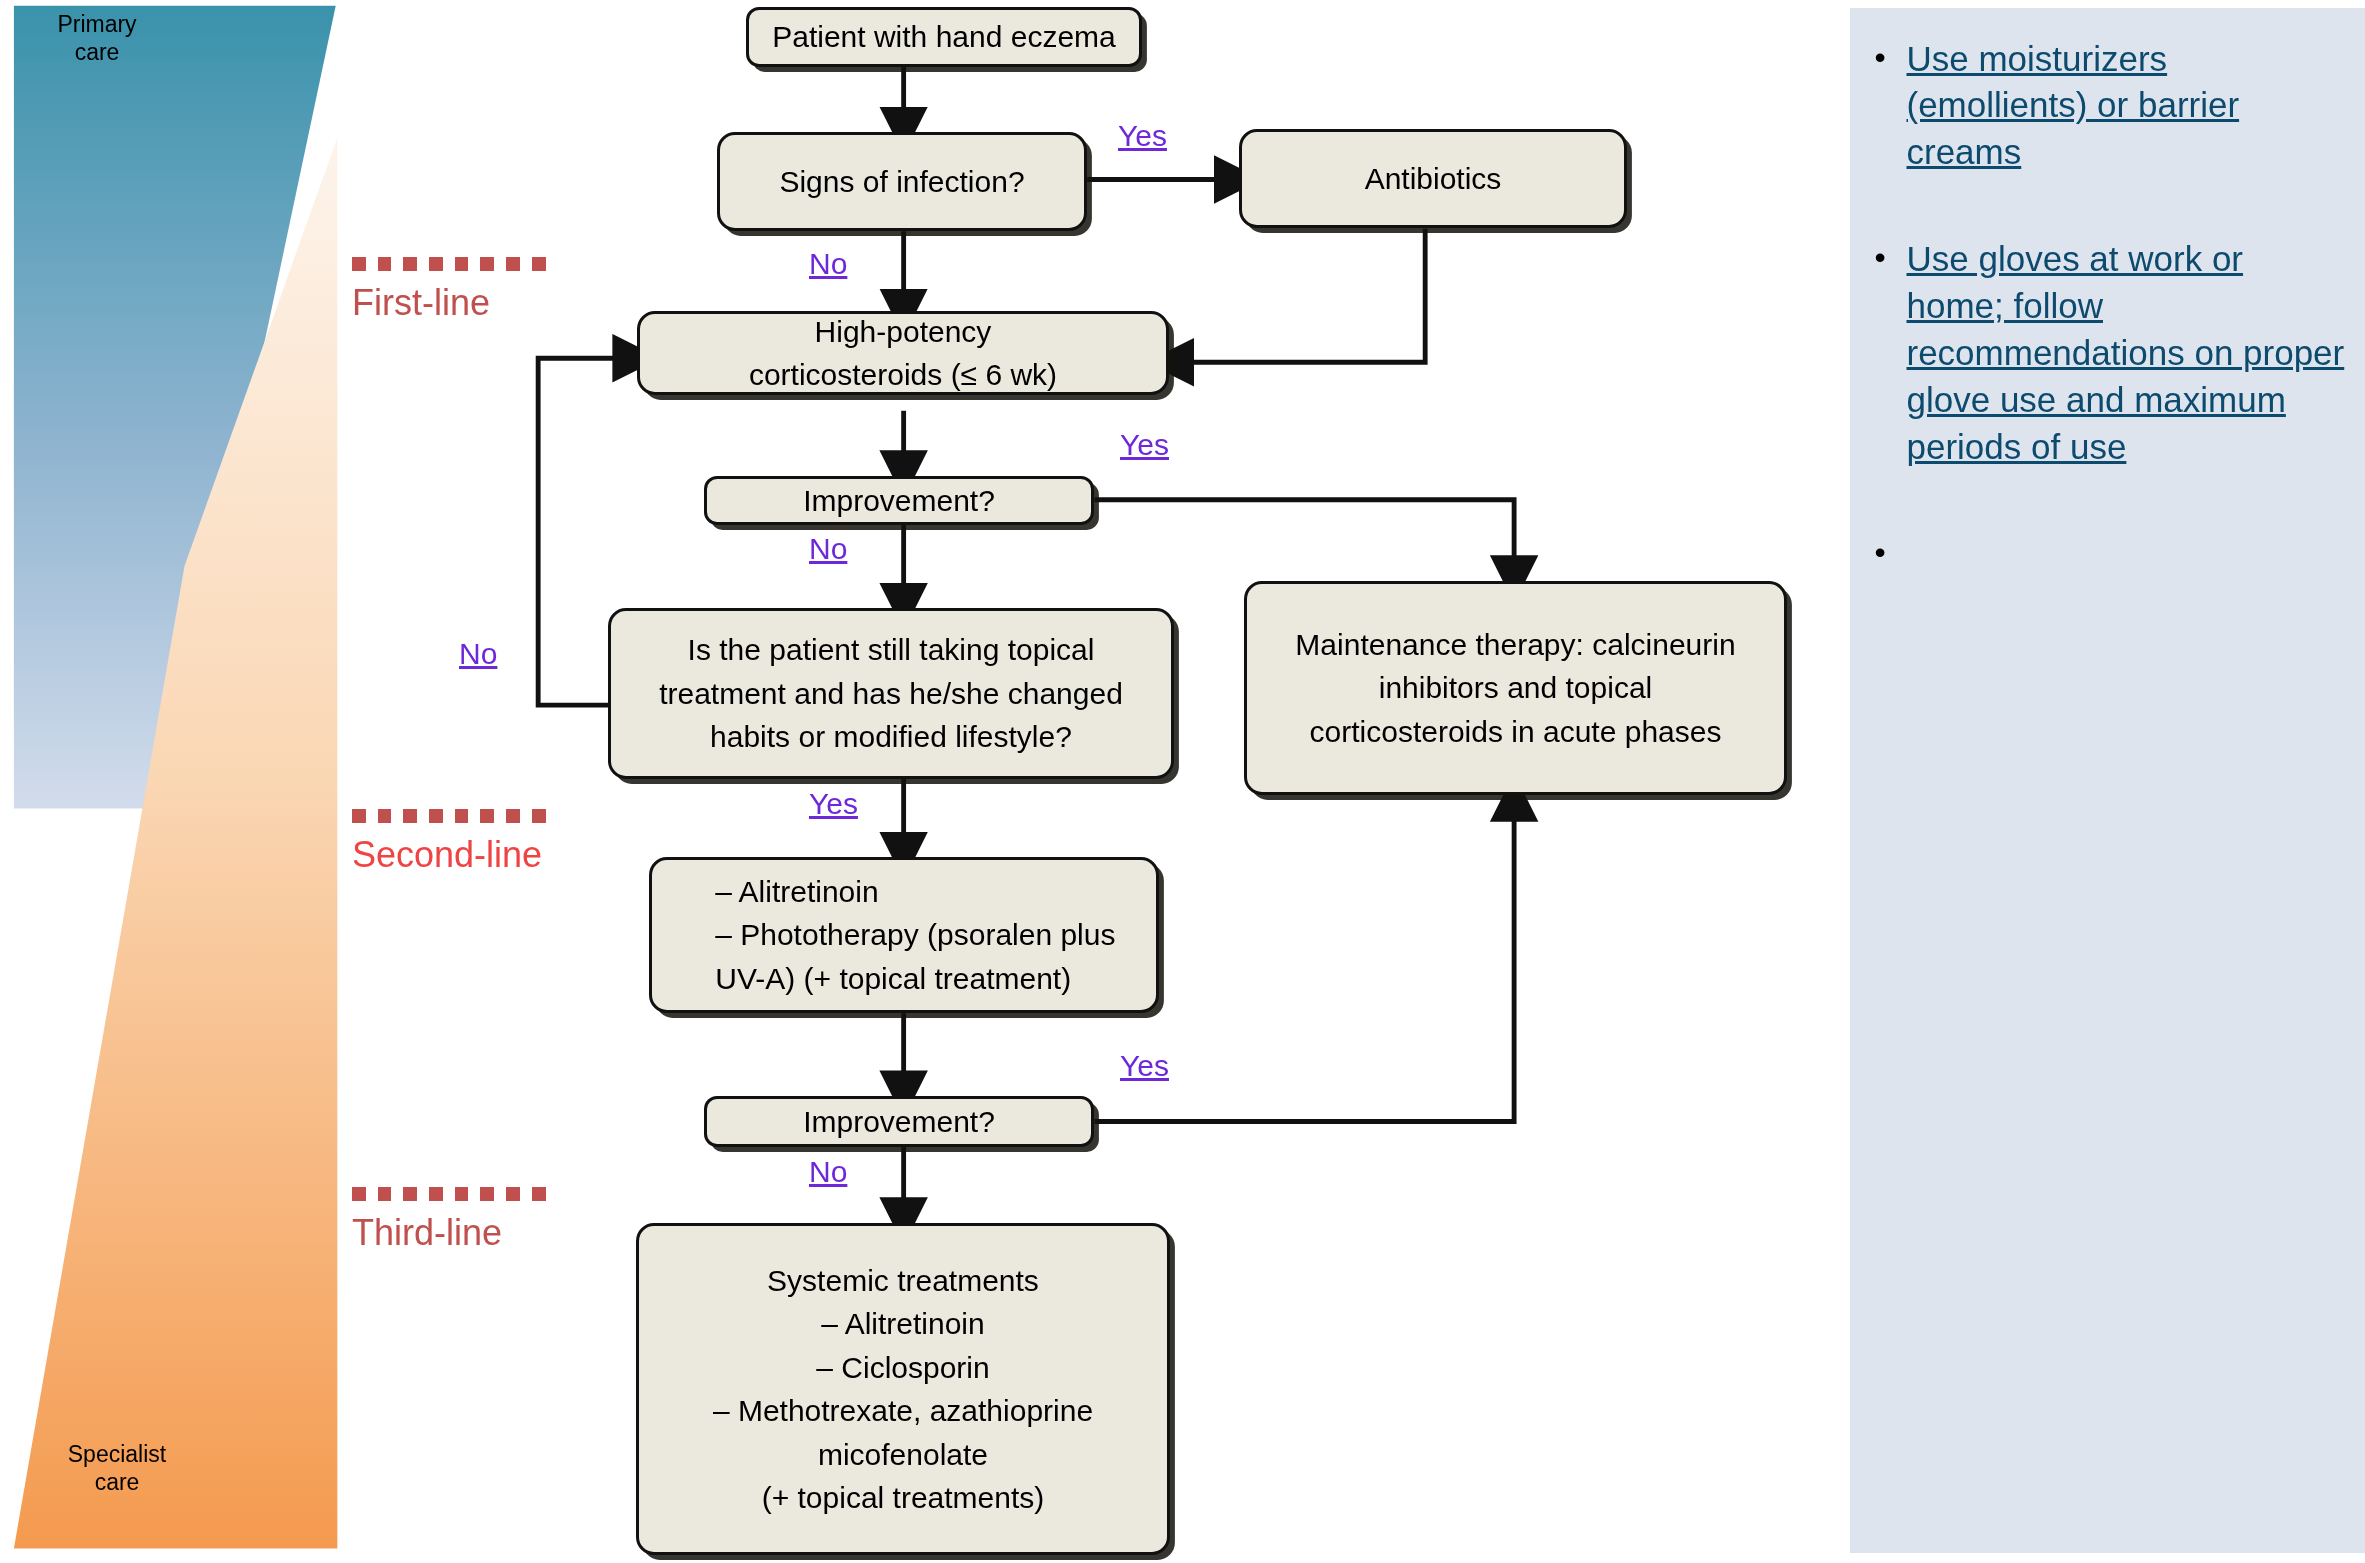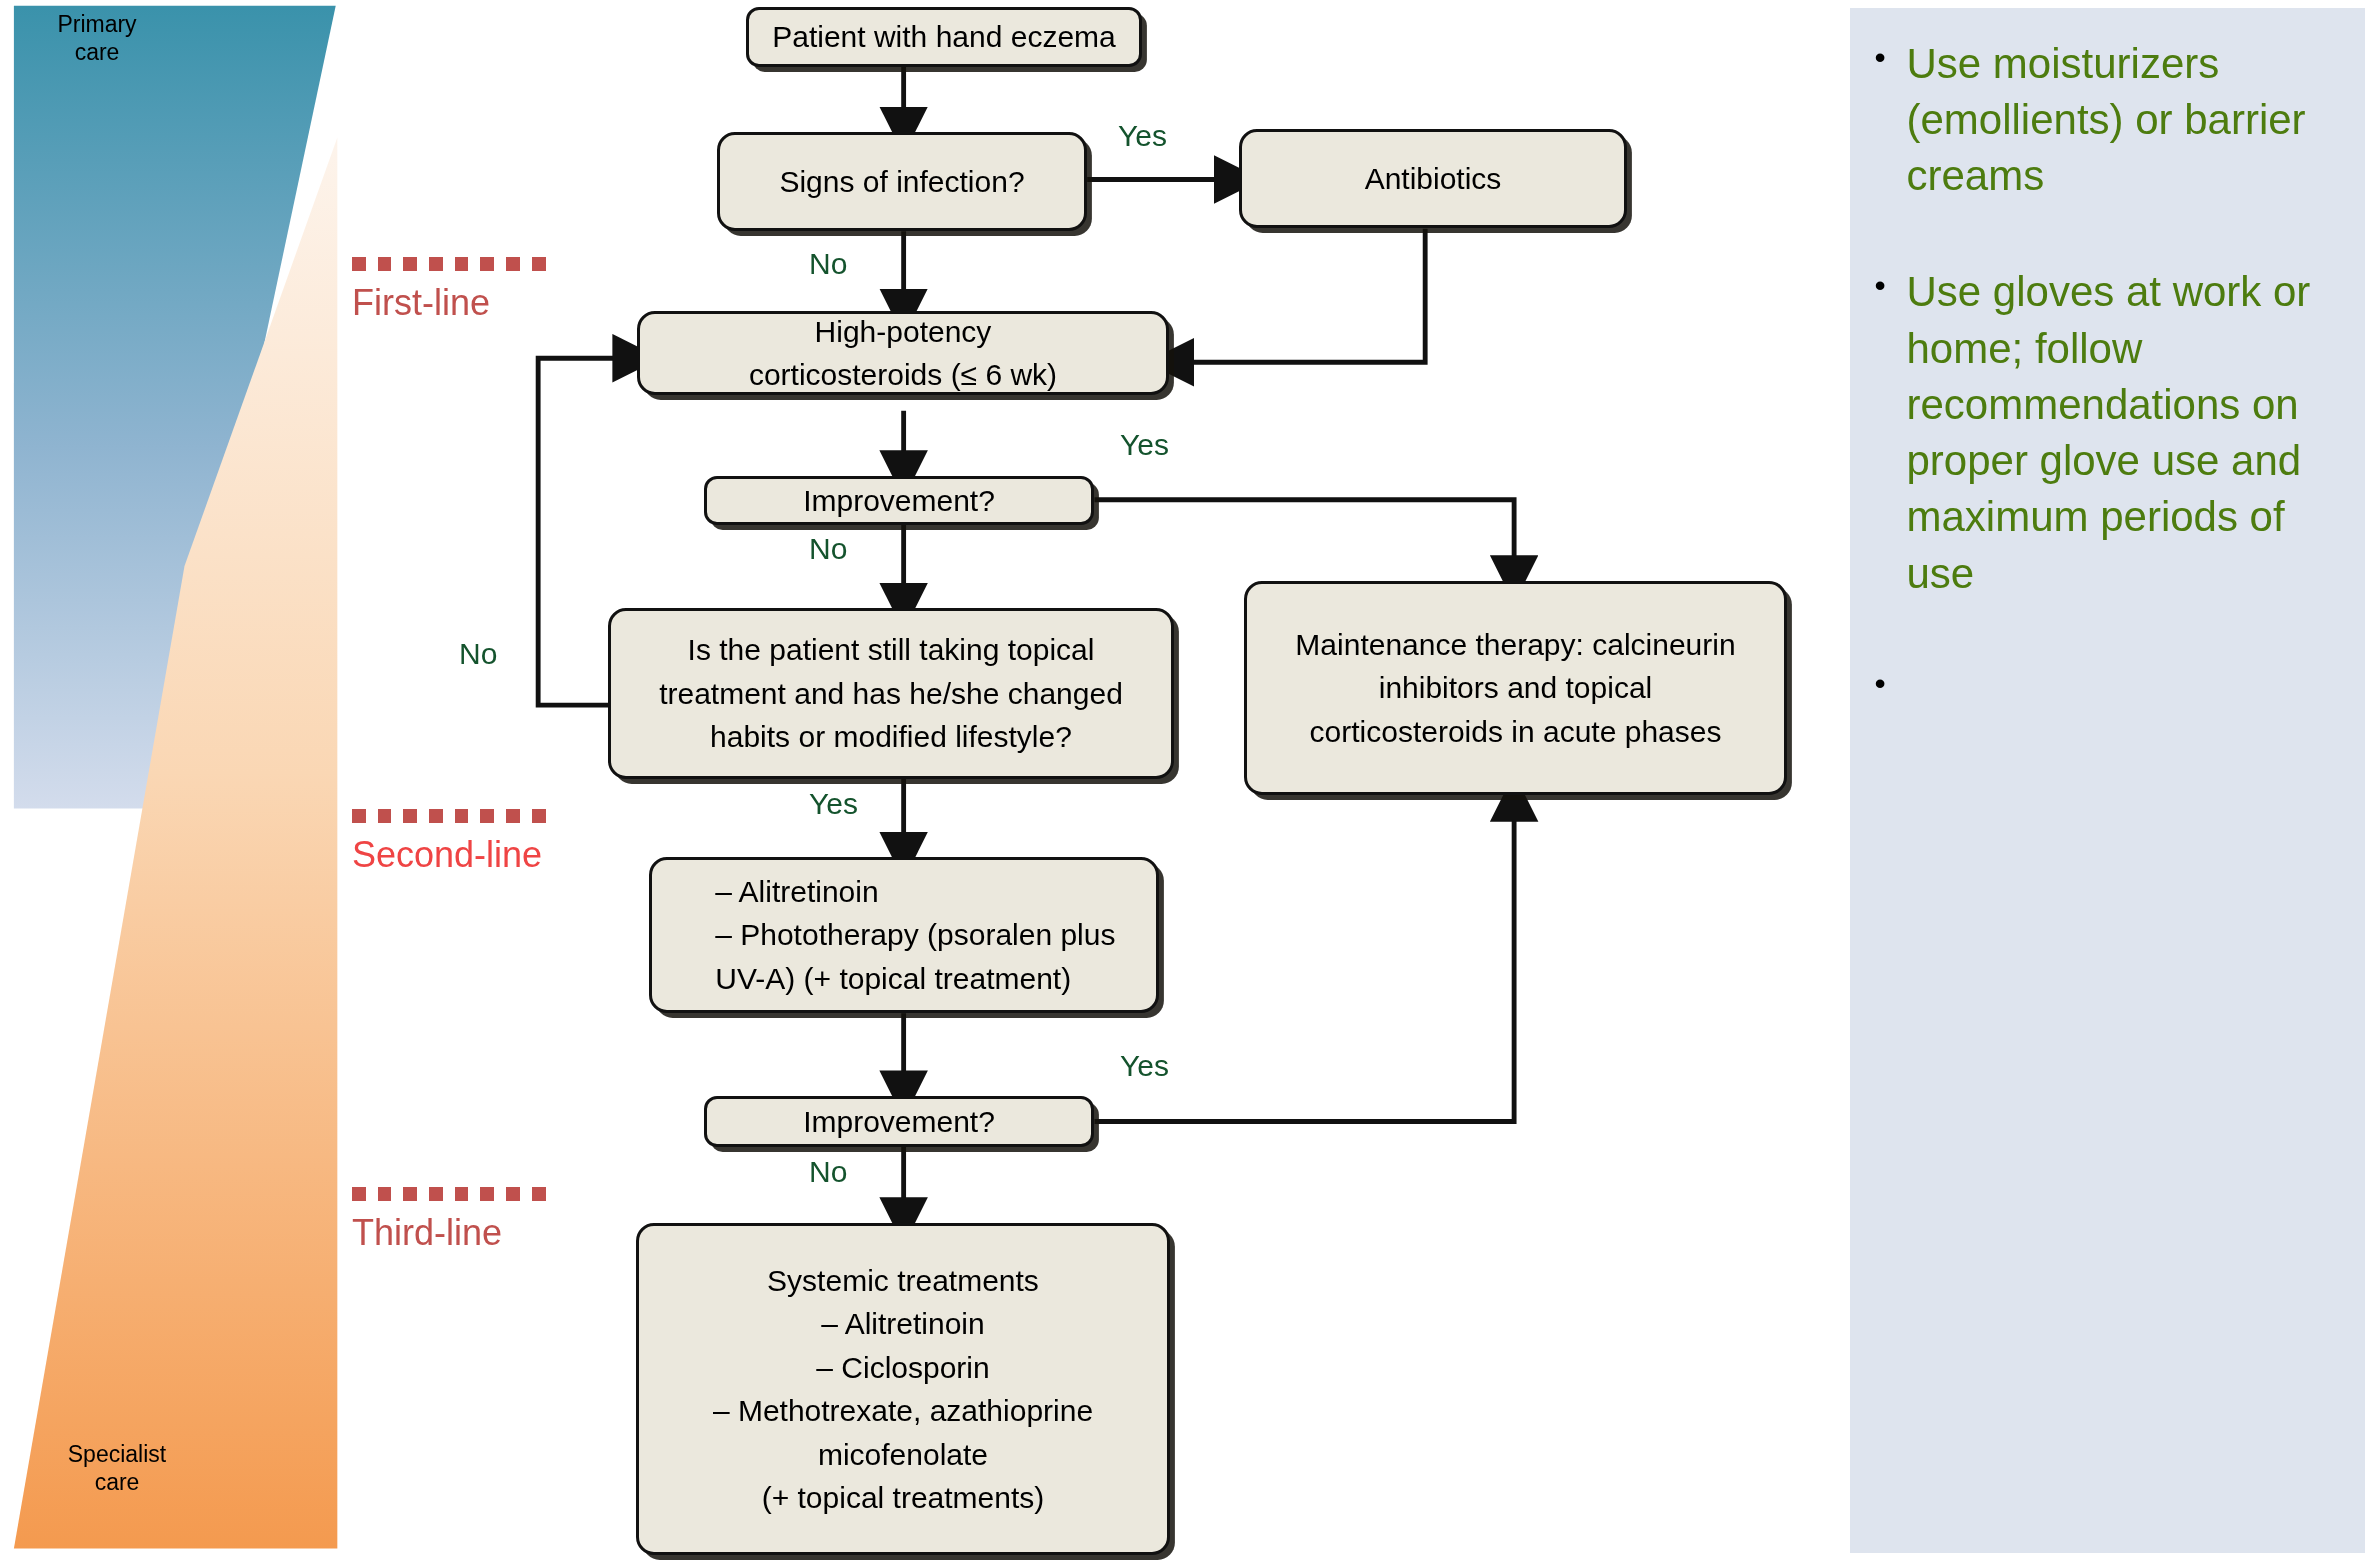--- a/index.html
+++ b/index.html
@@ -28,30 +28,30 @@
         display:flex;align-items:center;justify-content:center;
         text-align:center;color:#000;font-size:30px;line-height:1.45;
         padding:6.5px 11.3px;}
   .node.small{border-radius:13px;}
 
   
   #wires{position:absolute;left:0;top:0;width:2366px;height:1563px;
          pointer-events:none;}
 
   
-  .elabel{position:absolute;font-size:30px;color:#14532d;line-height:1;
-          white-space:nowrap;}
+  .elabel{position:absolute;font-size:30px;color:#6d28d9;line-height:1;
+          white-space:nowrap;text-decoration:underline;}
 
   
   #advice-panel{position:absolute;left:1850px;top:8px;width:516px;height:1545px;
                 background:#dee4ee;box-sizing:border-box;padding:27.5px 21px 0 18px;}
   .advice-item{display:flex;margin-bottom:60px;}
   .advice-item .dot{flex:0 0 32px;font-size:32px;line-height:1.34;color:#000;
                     text-align:left;padding-left:6.5px;}
-  .advice-item .txt{font-size:42px;line-height:1.34;color:#4d7c0f;}
+  .advice-item .txt{font-size:35px;line-height:1.34;color:#0c4a6e;text-decoration:underline;}
 </style>
 </head>
 <body>
 
 <div id="root">
 
   <div id="wedge-band">
     <svg width="348" height="1563" viewBox="0 0 430 1933">
       <defs>
         <linearGradient id="gblue" x1="0" y1="0" x2="0" y2="1">

